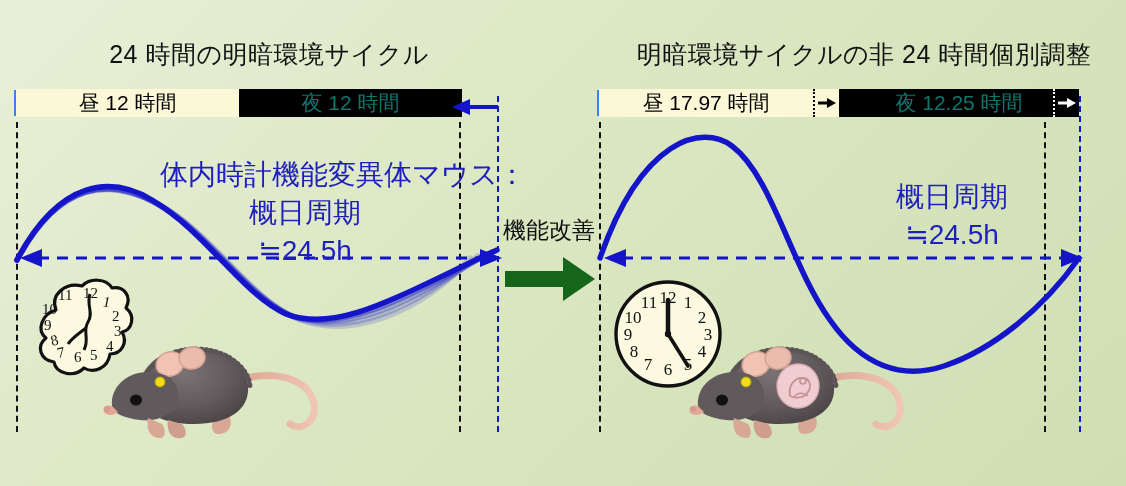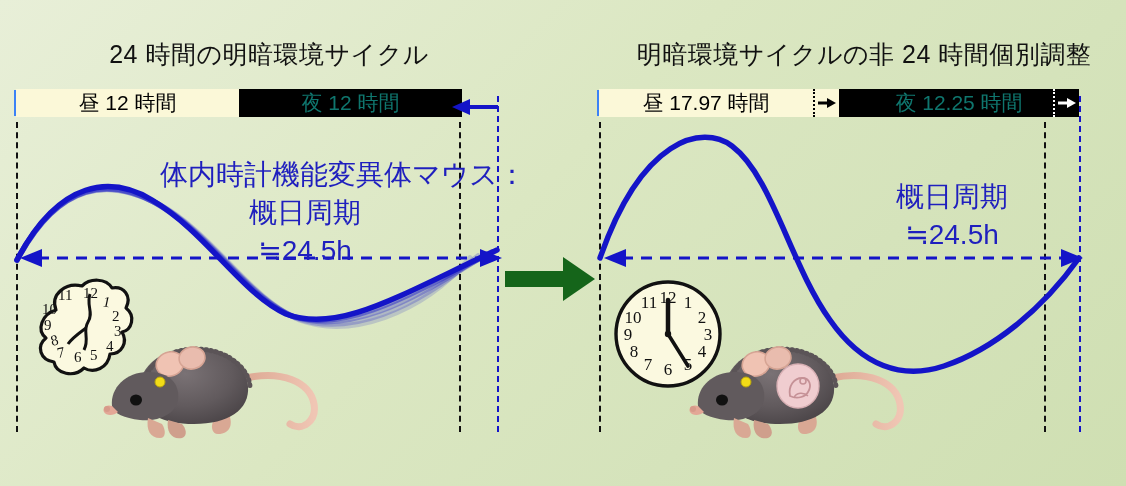--- a/index.html
+++ b/index.html
@@ -160,20 +160,21 @@
       <ellipse cx="40" cy="80" rx="6" ry="5.5" fill="#111"></ellipse>
 
       <circle cx="64" cy="62" r="5" fill="#f2dc17" stroke="#b8a50e" stroke-width="1"></circle>
 
       <path d="M52,98 C50,110 54,118 64,118 C70,118 70,110 66,104 Z" fill="#d9a894"></path>
       <path d="M72,100 C70,112 76,120 86,118 C92,116 90,108 86,104 Z" fill="#cf9f8c"></path>
     </svg>
   </div>
 
   <div id="improve">
+    <div class="improve-label">機能改善</div>
     <svg class="improve-arrow" width="92" height="48" viewBox="0 0 92 48">
       <polygon points="0,16 58,16 58,2 90,24 58,46 58,32 0,32" fill="#15651a"></polygon>
     </svg>
   </div>
 
   <div class="panel" id="panel-right">
 
     <div class="panel-title">明暗環境サイクルの非 24 時間個別調整</div>
 
     <div class="bar" style="left:25px;top:90px;width:480px;">

